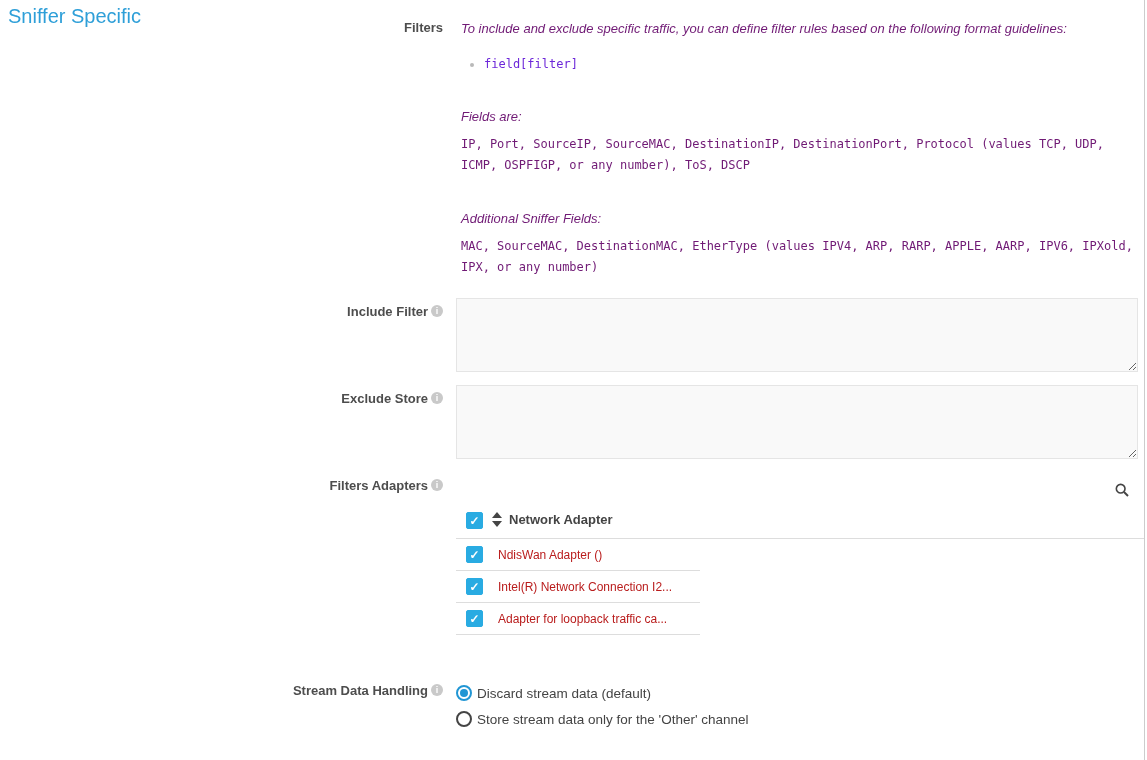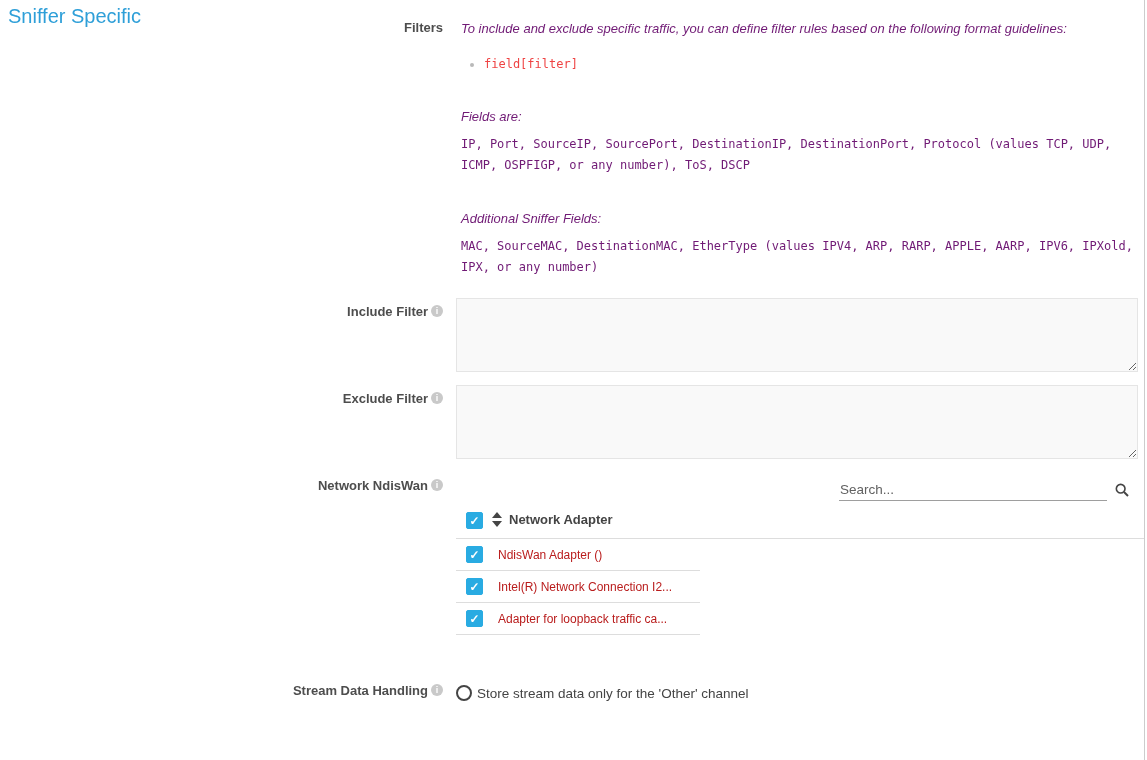--- a/index.html
+++ b/index.html
@@ -45,21 +45,21 @@
     font-family: "DejaVu Sans Mono", monospace;
     font-size: 12px; line-height: 21px;
   }
   .hint-list {
     margin: 17px 0 0 0; padding-left: 28px;
     color: #b9b9b9;
   }
   .hint-list li { font-size: 12px; line-height: 20px; }
   .hint-list code {
     font-family: "DejaVu Sans Mono", monospace;
-    font-size: 12px; color: #ef4444;
+    font-size: 12px; color: #6d28d9;
   }
   .mt-sec { margin-top: 34px; }
   .mt-txt { margin-top: 9px; }
   .row-filters { margin-bottom: 20px; }
   
   .row-filterbox { margin-bottom: 13px; }
   .row-filterbox .label-col { padding-top: 6px; }
   .filter-textarea {
     width: calc(100% - 6px); height: 74px;
     background: #f9f9f9;
@@ -152,51 +152,50 @@
     <div class="row row-filters">
       <div class="label-col">
         <span>Filters</span>
       </div>
       <div class="content-col">
         <p class="hint italic">To include and exclude specific traffic, you can define filter rules based on the following format guidelines:</p>
         <ul class="hint-list">
           <li><code>field[filter]</code></li>
         </ul>
         <p class="hint italic mt-sec">Fields are:</p>
-        <p class="hint mono mt-txt">IP, Port, SourceIP, SourcePort, DestinationIP, DestinationPort, Protocol (values TCP, UDP, ICMP, OSPFIGP, or any number), ToS, DSCP</p>
+        <p class="hint mono mt-txt">IP, Port, SourceIP, SourceMAC, DestinationIP, DestinationPort, Protocol (values TCP, UDP, ICMP, OSPFIGP, or any number), ToS, DSCP</p>
         <p class="hint italic mt-sec">Additional Sniffer Fields:</p>
         <p class="hint mono mt-txt">MAC, SourceMAC, DestinationMAC, EtherType (values IPV4, ARP, RARP, APPLE, AARP, IPV6, IPXold, IPX, or any number)</p>
       </div>
     </div>
 
     <div class="row row-filterbox">
       <div class="label-col">
         <span>Include Filter</span><span class="info-icon">i</span>
       </div>
       <div class="content-col">
         <textarea class="filter-textarea" style=""></textarea>
       </div>
     </div>
 
     <div class="row row-filterbox row-exclude">
       <div class="label-col">
-        <span>Exclude Filter</span><span class="info-icon">i</span>
+        <span>Exclude Store</span><span class="info-icon">i</span>
       </div>
       <div class="content-col">
         <textarea class="filter-textarea" style=""></textarea>
       </div>
     </div>
 
     <div class="row row-adapters">
       <div class="label-col">
-        <span>Network NdisWan</span><span class="info-icon">i</span>
+        <span>Filters Adapters</span><span class="info-icon">i</span>
       </div>
       <div class="content-col">
         <div class="search-bar">
-          <input type="text" class="search-input" placeholder="Search..." style="">
           <span class="search-icon">
             <svg width="16" height="16" viewBox="0 0 24 24">
               <circle cx="10" cy="10" r="6.5" fill="none" stroke="#444" stroke-width="2.4"></circle>
               <line x1="15" y1="15" x2="21" y2="21" stroke="#444" stroke-width="2.8"></line>
             </svg>
           </span>
         </div>
         <div class="adapter-table">
           <div class="table-header">
             <span class="checkbox checked"></span>
@@ -220,20 +219,24 @@
           </div>
         </div>
       </div>
     </div>
 
     <div class="row row-stream">
       <div class="label-col">
         <span>Stream Data Handling</span><span class="info-icon">i</span>
       </div>
       <div class="content-col">
+        <div class="radio-option selected">
+          <span class="radio-circle"></span>
+          <span class="radio-label">Discard stream data (default)</span>
+        </div>
         <div class="radio-option">
           <span class="radio-circle"></span>
           <span class="radio-label">Store stream data only for the 'Other' channel</span>
         </div>
       </div>
     </div>
 
   </div>
 </div>
 

